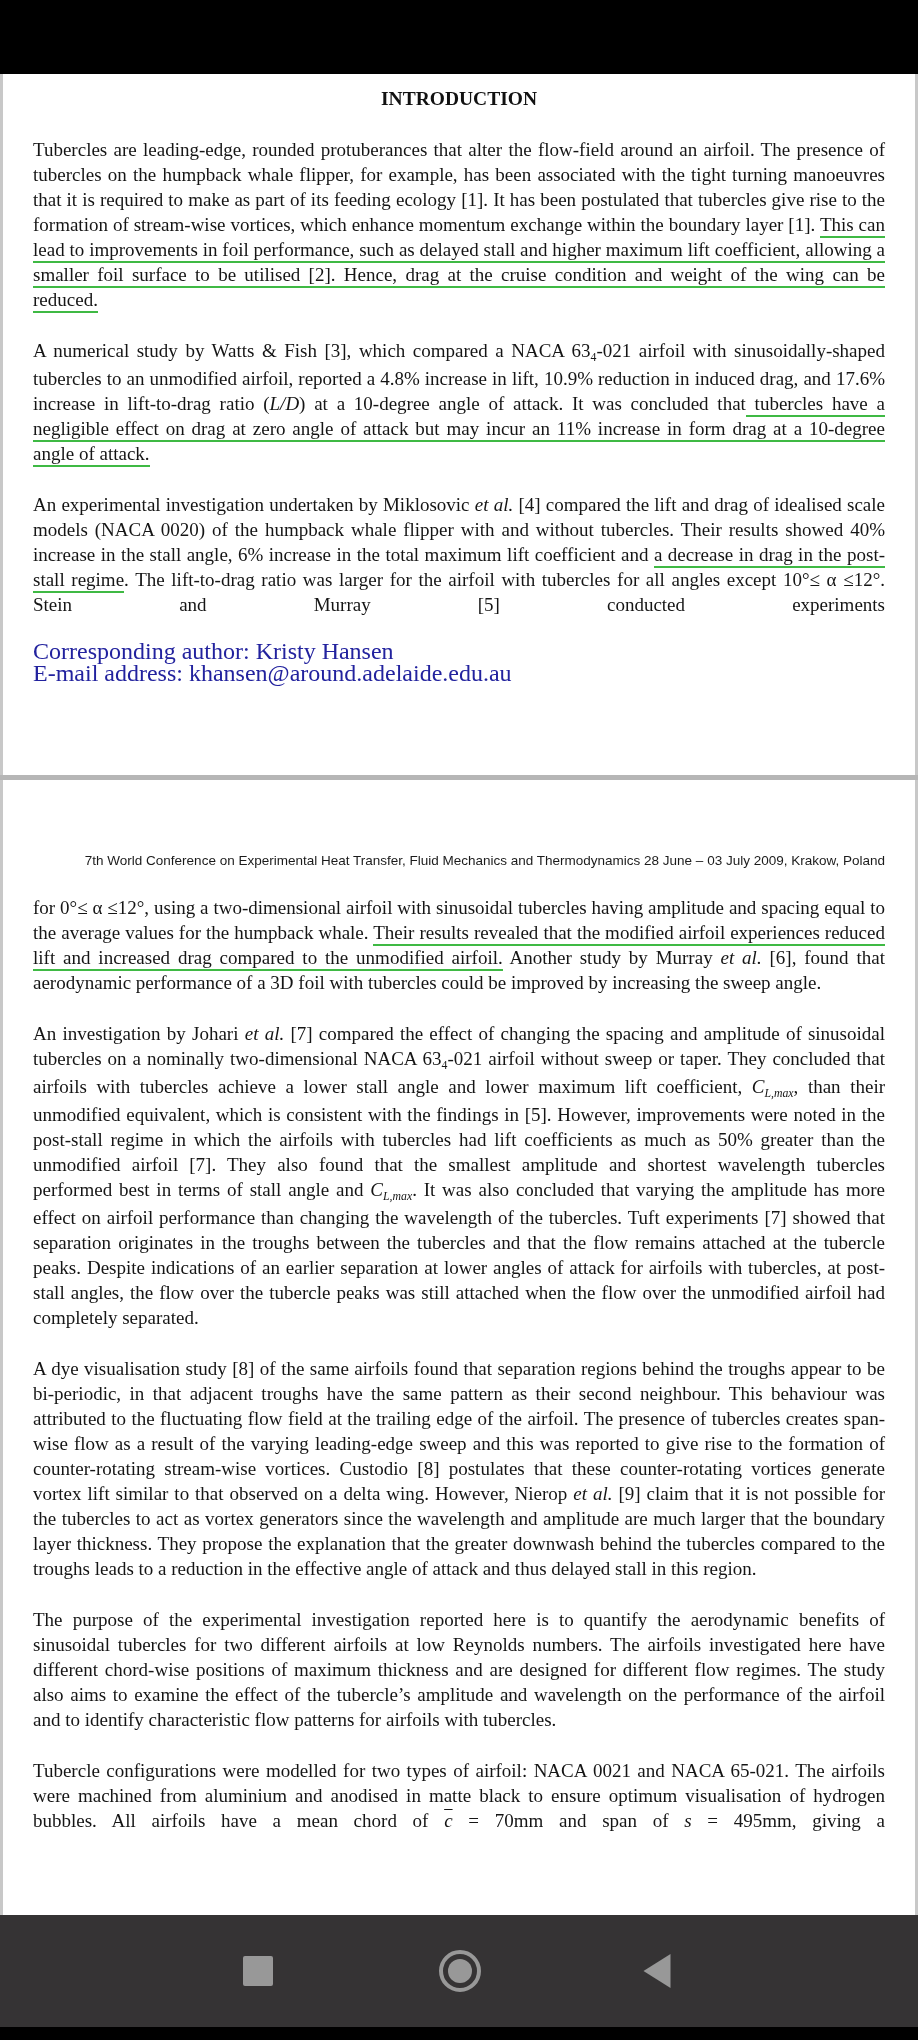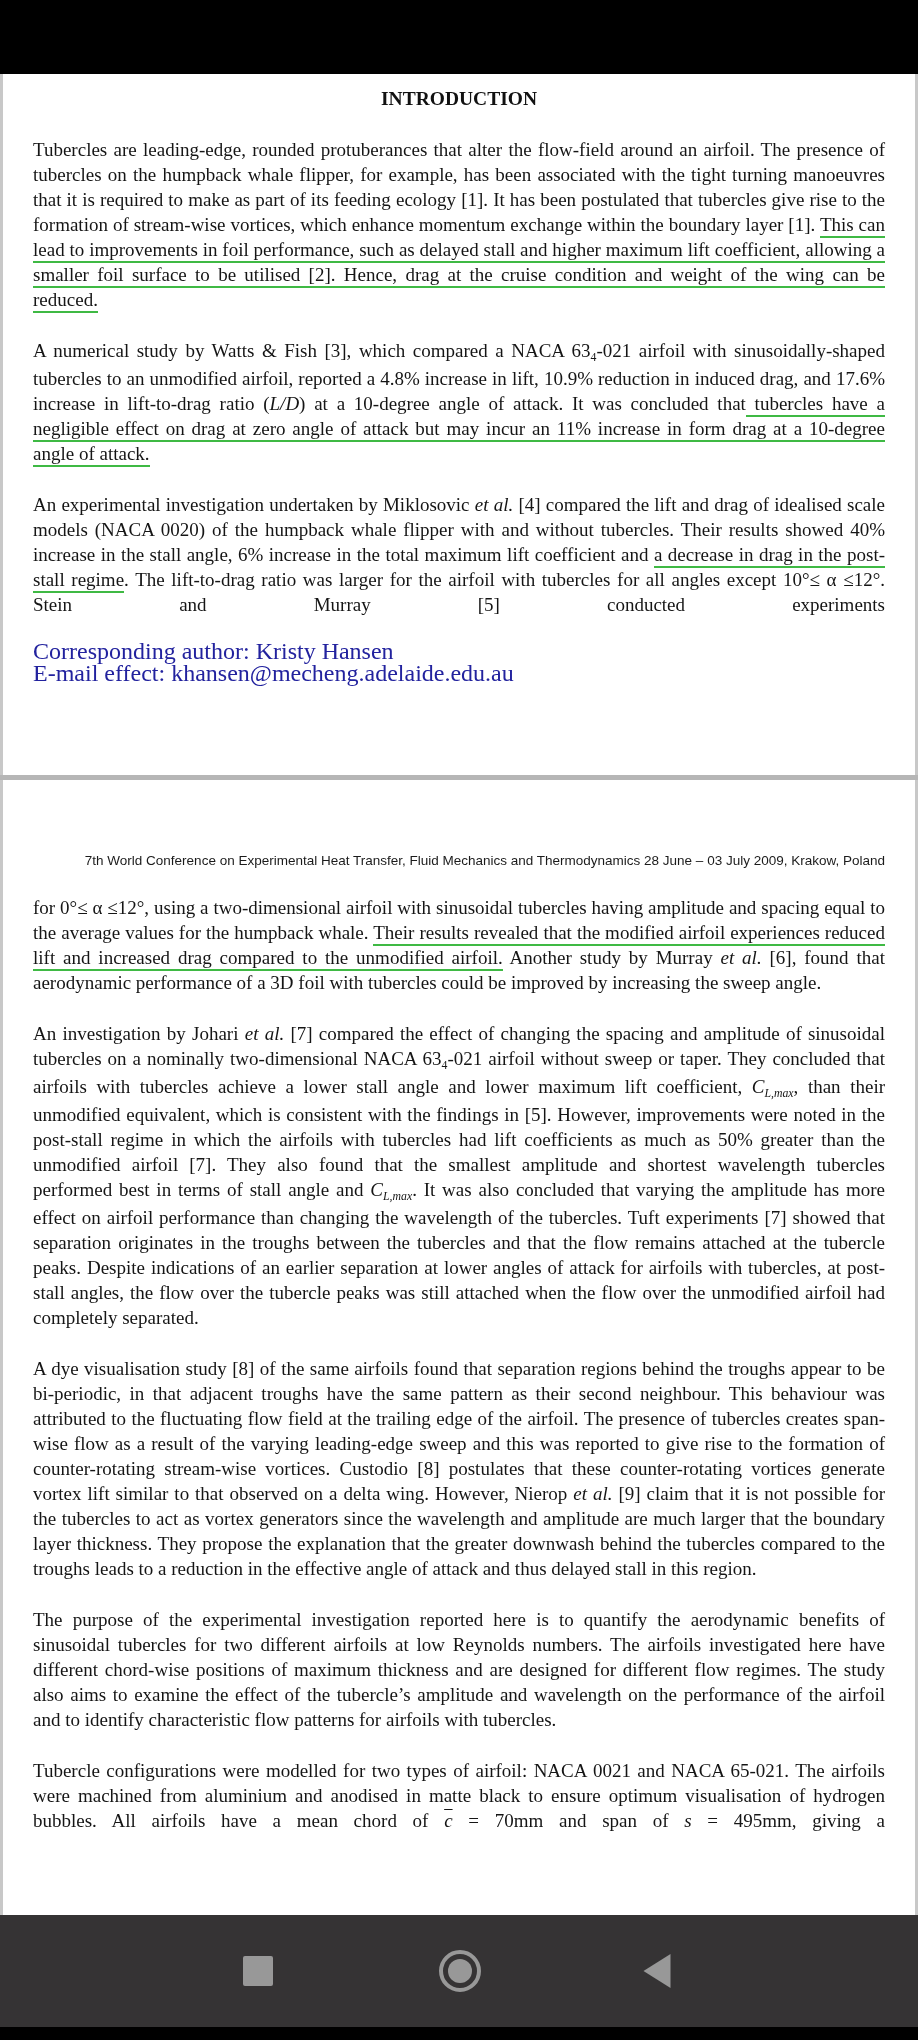--- a/index.html
+++ b/index.html
@@ -84,21 +84,21 @@
 
   <div class="viewer">
 
     <div class="page page-1">
       <h1 class="section-heading">INTRODUCTION</h1>
       <p class="body-text"><span>Tubercles are leading-edge, rounded protuberances that alter the flow-field around an airfoil. The presence of tubercles on the humpback whale flipper, for example, has been associated with the tight turning manoeuvres that it is required to make as part of its feeding ecology [1]. It has been postulated that tubercles give rise to the formation of stream-wise vortices, which enhance momentum exchange within the boundary layer [1]. </span><span class="s-u">This can lead to improvements in foil performance, such as delayed stall and higher maximum lift coefficient, allowing a smaller foil surface to be utilised [2]. Hence, drag at the cruise condition and weight of the wing can be reduced.</span></p>
       <p class="body-text"><span>A numerical study by Watts &amp; Fish [3], which compared a NACA 63</span><span class="s-sub">4</span><span>-021 airfoil with sinusoidally-shaped tubercles to an unmodified airfoil, reported a 4.8% increase in lift, 10.9% reduction in induced drag, and 17.6% increase in lift-to-drag ratio (</span><span class="s-i">L/D</span><span>) at a 10-degree angle of attack. It was concluded that</span><span class="s-u"> tubercles have a negligible effect on drag at zero angle of attack but may incur an 11% increase in form drag at a 10-degree angle of attack. </span></p>
       <p class="body-text justify-last"><span>An experimental investigation undertaken by Miklosovic </span><span class="s-i">et al.</span><span> [4] compared the lift and drag of idealised scale models (NACA 0020) of the humpback whale flipper with and without tubercles. Their results showed 40% increase in the stall angle, 6% increase in the total maximum lift coefficient and </span><span class="s-u">a decrease in drag in the post-stall regime</span><span>. The lift-to-drag ratio was larger for the airfoil with tubercles for all angles except 10°≤ α ≤12°. Stein and Murray [5] conducted experiments</span></p>
       <div class="footnote">
         <div>Corresponding author:  Kristy Hansen</div>
-        <div>E-mail effect:  khansen@mecheng.adelaide.edu.au</div>
+        <div>E-mail address:  khansen@around.adelaide.edu.au</div>
       </div>
     </div>
 
     <div class="page-divider"></div>
 
     <div class="page page-2">
       <div class="conf-header">7th World Conference on Experimental Heat Transfer, Fluid Mechanics and Thermodynamics 28 June – 03 July 2009, Krakow, Poland</div>
       <p class="body-text"><span>for 0°≤ α ≤12°, using a two-dimensional airfoil with sinusoidal tubercles having amplitude and spacing equal to the average values for the humpback whale. </span><span class="s-u">Their results revealed that the modified airfoil experiences reduced lift and increased drag compared to the unmodified airfoil.</span><span> Another study by Murray </span><span class="s-i">et al.</span><span> [6], found that aerodynamic performance of a 3D foil with tubercles could be improved by increasing the sweep angle.</span></p>
       <p class="body-text"><span>An investigation by Johari </span><span class="s-i">et al.</span><span> [7] compared the effect of changing the spacing and amplitude of sinusoidal tubercles on a nominally two-dimensional NACA 63</span><span class="s-sub">4</span><span>-021 airfoil without sweep or taper. They concluded that airfoils with tubercles achieve a lower stall angle and lower maximum lift coefficient, </span><span class="s-i">C</span><span class="s-sub s-i">L,max</span><span>, than their unmodified equivalent, which is consistent with the findings in [5]. However, improvements were noted in the post-stall regime in which the airfoils with tubercles had lift coefficients as much as 50% greater than the unmodified airfoil [7]. They also found that the smallest amplitude and shortest wavelength tubercles performed best in terms of stall angle and </span><span class="s-i">C</span><span class="s-sub s-i">L,max</span><span>. It was also concluded that varying the amplitude has more effect on airfoil performance than changing the wavelength of the tubercles. Tuft experiments [7] showed that separation originates in the troughs between the tubercles and that the flow remains attached at the tubercle peaks. Despite indications of an earlier separation at lower angles of attack for airfoils with tubercles, at post-stall angles, the flow over the tubercle peaks was still attached when the flow over the unmodified airfoil had completely separated.</span></p>
       <p class="body-text"><span>A dye visualisation study [8] of the same airfoils found that separation regions behind the troughs appear to be bi-periodic, in that adjacent troughs have the same pattern as their second neighbour. This behaviour was attributed to the fluctuating flow field at the trailing edge of the airfoil. The presence of tubercles creates span-wise flow as a result of the varying leading-edge sweep and this was reported to give rise to the formation of counter-rotating stream-wise vortices. Custodio [8] postulates that these counter-rotating vortices generate vortex lift similar to that observed on a delta wing. However, Nierop </span><span class="s-i">et al.</span><span> [9] claim that it is not possible for the tubercles to act as vortex generators since the wavelength and amplitude are much larger that the boundary layer thickness. They propose the explanation that the greater downwash behind the tubercles compared to the troughs leads to a reduction in the effective angle of attack and thus delayed stall in this region.</span></p>

